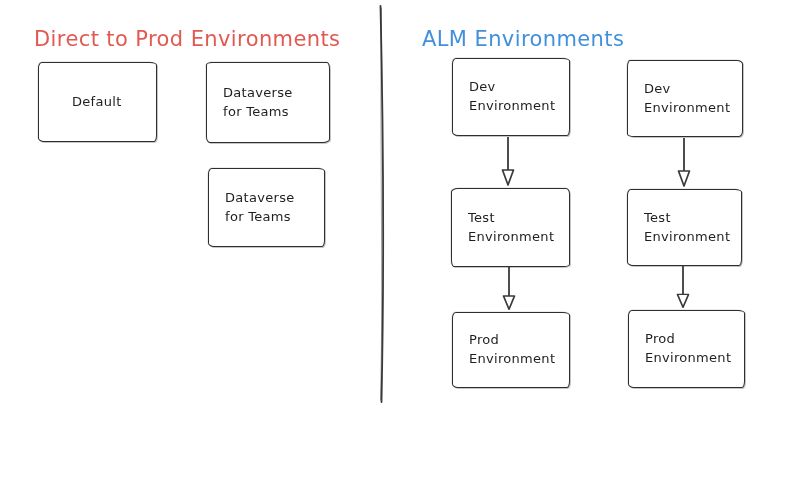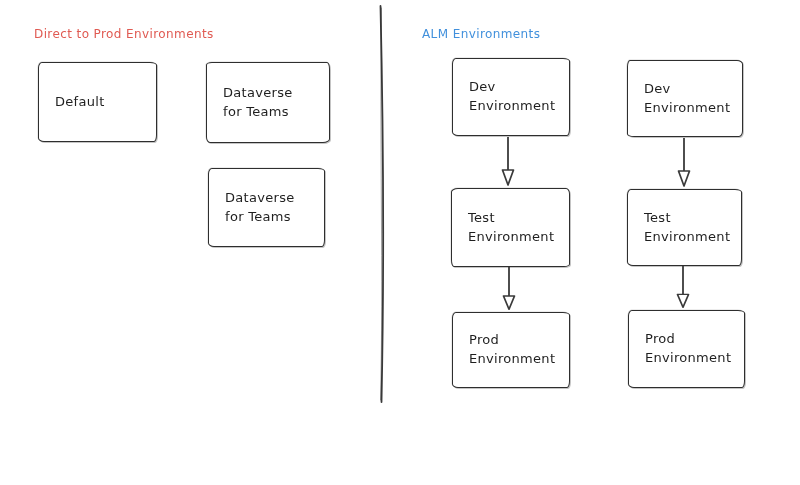--- a/index.html
+++ b/index.html
@@ -7,21 +7,21 @@
   .canvas {
     position: relative;
     width: 800px;
     height: 485px;
     background: #ffffff;
     overflow: hidden;
     font-family: "DejaVu Sans", "Liberation Sans", sans-serif;
   }
   .section-title {
     position: absolute;
-    font-size: 12px;
+    font-size: 21px;
     letter-spacing: 0.4px;
     white-space: nowrap;
   }
   .title-left  { left: 34px; top: 27px; color: #e05a52; }
   .title-right { left: 422px; top: 27px; color: #4190dc; text-align: right; }
 
   .sketch-box {
     position: absolute;
     background: #ffffff;
     border: 1.6px solid #2e2e2e;
@@ -33,21 +33,21 @@
   .box-label {
     padding-left: 16px;
     font-size: 13px;
     line-height: 1.45;
     color: #1f1f1f;
     letter-spacing: 0.3px;
     white-space: pre-line;
   }
 
   
-  .box-default     { left: 38px;  top: 62px;  width: 119px; height: 80px; }
+  .box-default     { left: 38px;  top: 62px;  width: 119px; height: 80px; padding-left: 17px; }
   .box-dataverse-1 { left: 206px; top: 62px;  width: 124px; height: 81px; border-radius: 6px 3px 7px 4px / 3px 7px 4px 6px; }
   .box-dataverse-2 { left: 208px; top: 168px; width: 117px; height: 79px; }
 
   
   .box-dev-1  { left: 452px; top: 58px;  width: 118px; height: 78px; }
   .box-test-1 { left: 451px; top: 188px; width: 119px; height: 79px; border-radius: 7px 4px 6px 3px / 4px 6px 3px 7px; }
   .box-prod-1 { left: 452px; top: 312px; width: 118px; height: 76px; }
 
   
   .box-dev-2  { left: 627px; top: 60px;  width: 116px; height: 77px; border-radius: 3px 6px 4px 7px / 7px 4px 6px 3px; }

